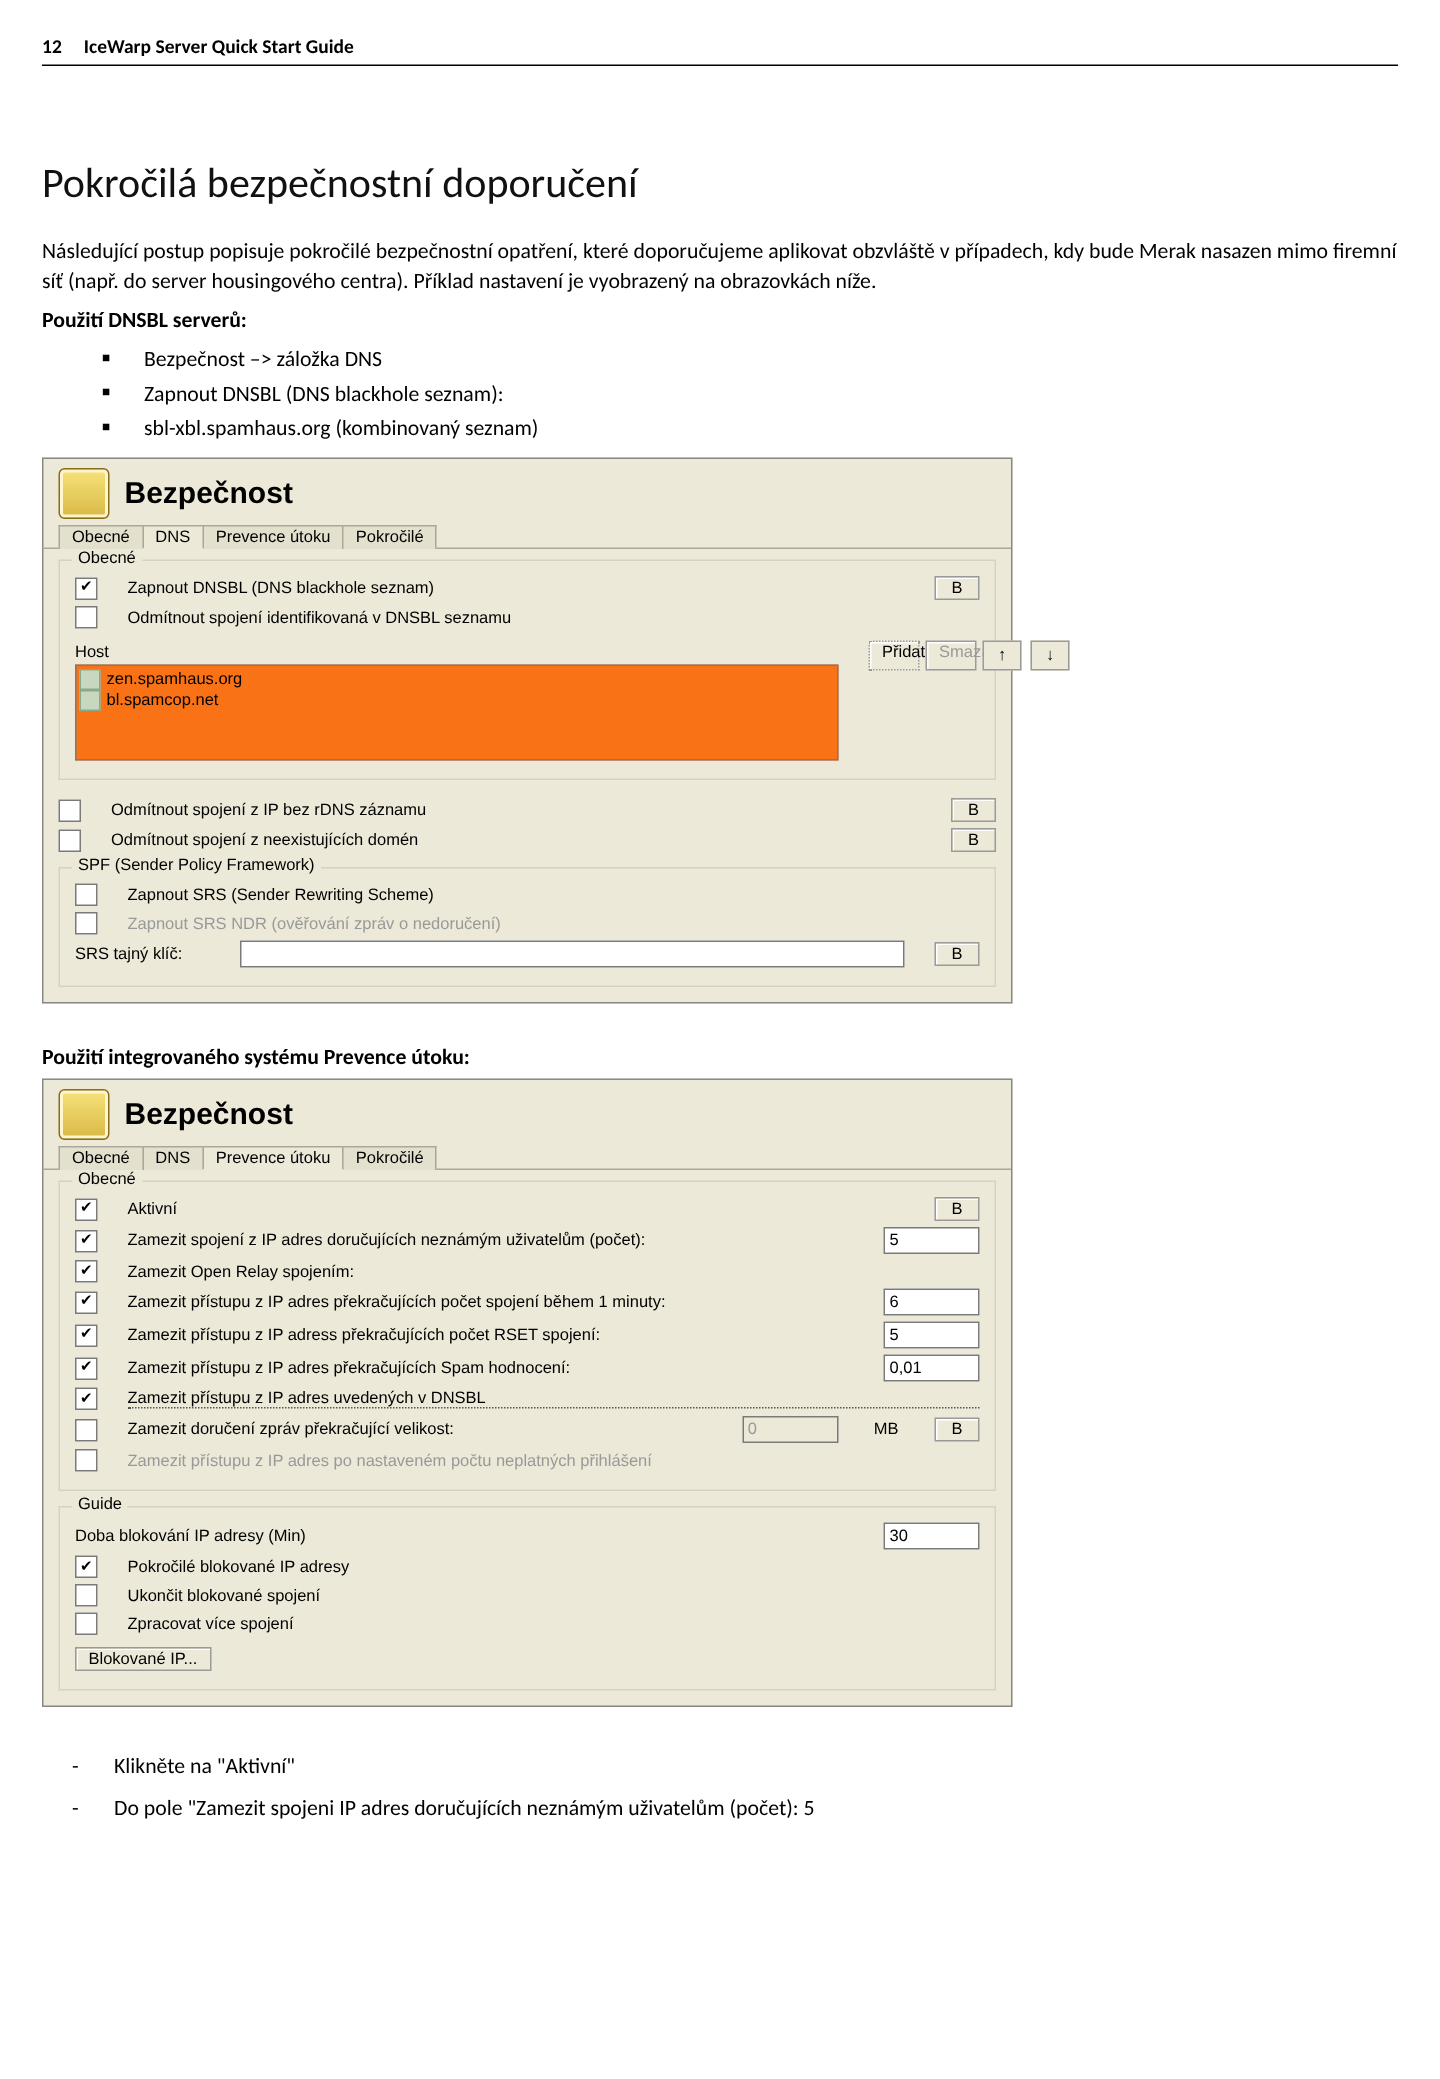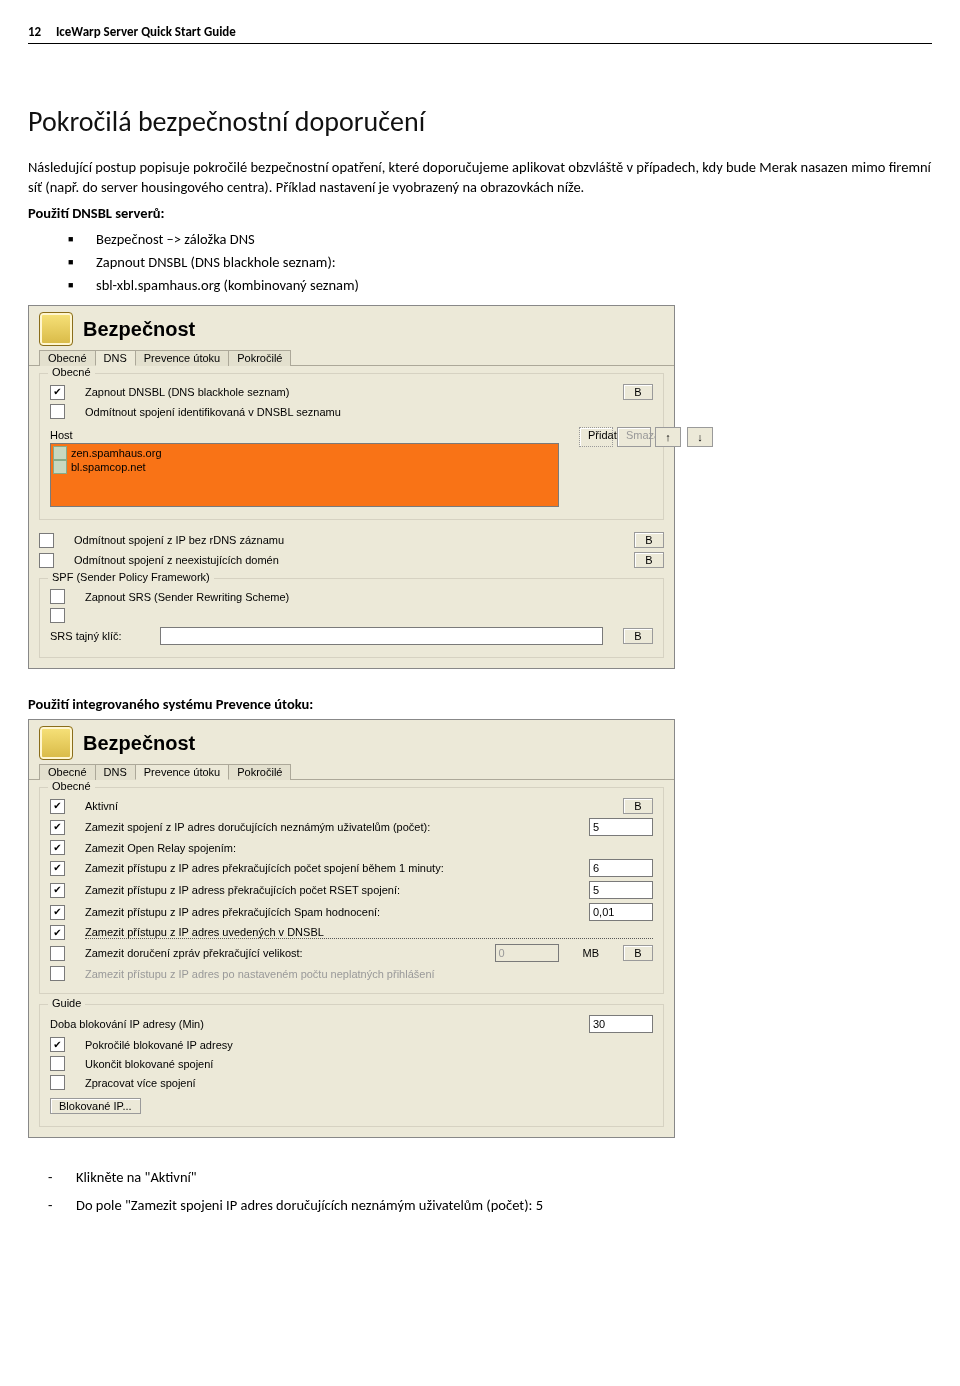--- a/index.html
+++ b/index.html
@@ -312,20 +312,21 @@
   </div>
 
   <div class="fieldset">
     <div class="legend">SPF (Sender Policy Framework)</div>
     <div class="row">
       <span class="chk"></span>
       <span class="lbl">Zapnout SRS (Sender Rewriting Scheme)</span>
     </div>
     <div class="row">
       <span class="chk"></span>
+      <span class="lbl disabled">Zapnout SRS NDR (ověřování zpráv o nedoručení)</span>
     </div>
     <div class="row">
       <span class="lbl" style="flex:none;width:90px;">SRS tajný klíč:</span>
       <span class="txt flex"></span>
       <span class="b-btn">B</span>
     </div>
   </div>
 </div>
 
 <div class="section-label2">Použití integrovaného systému Prevence útoku:</div>

